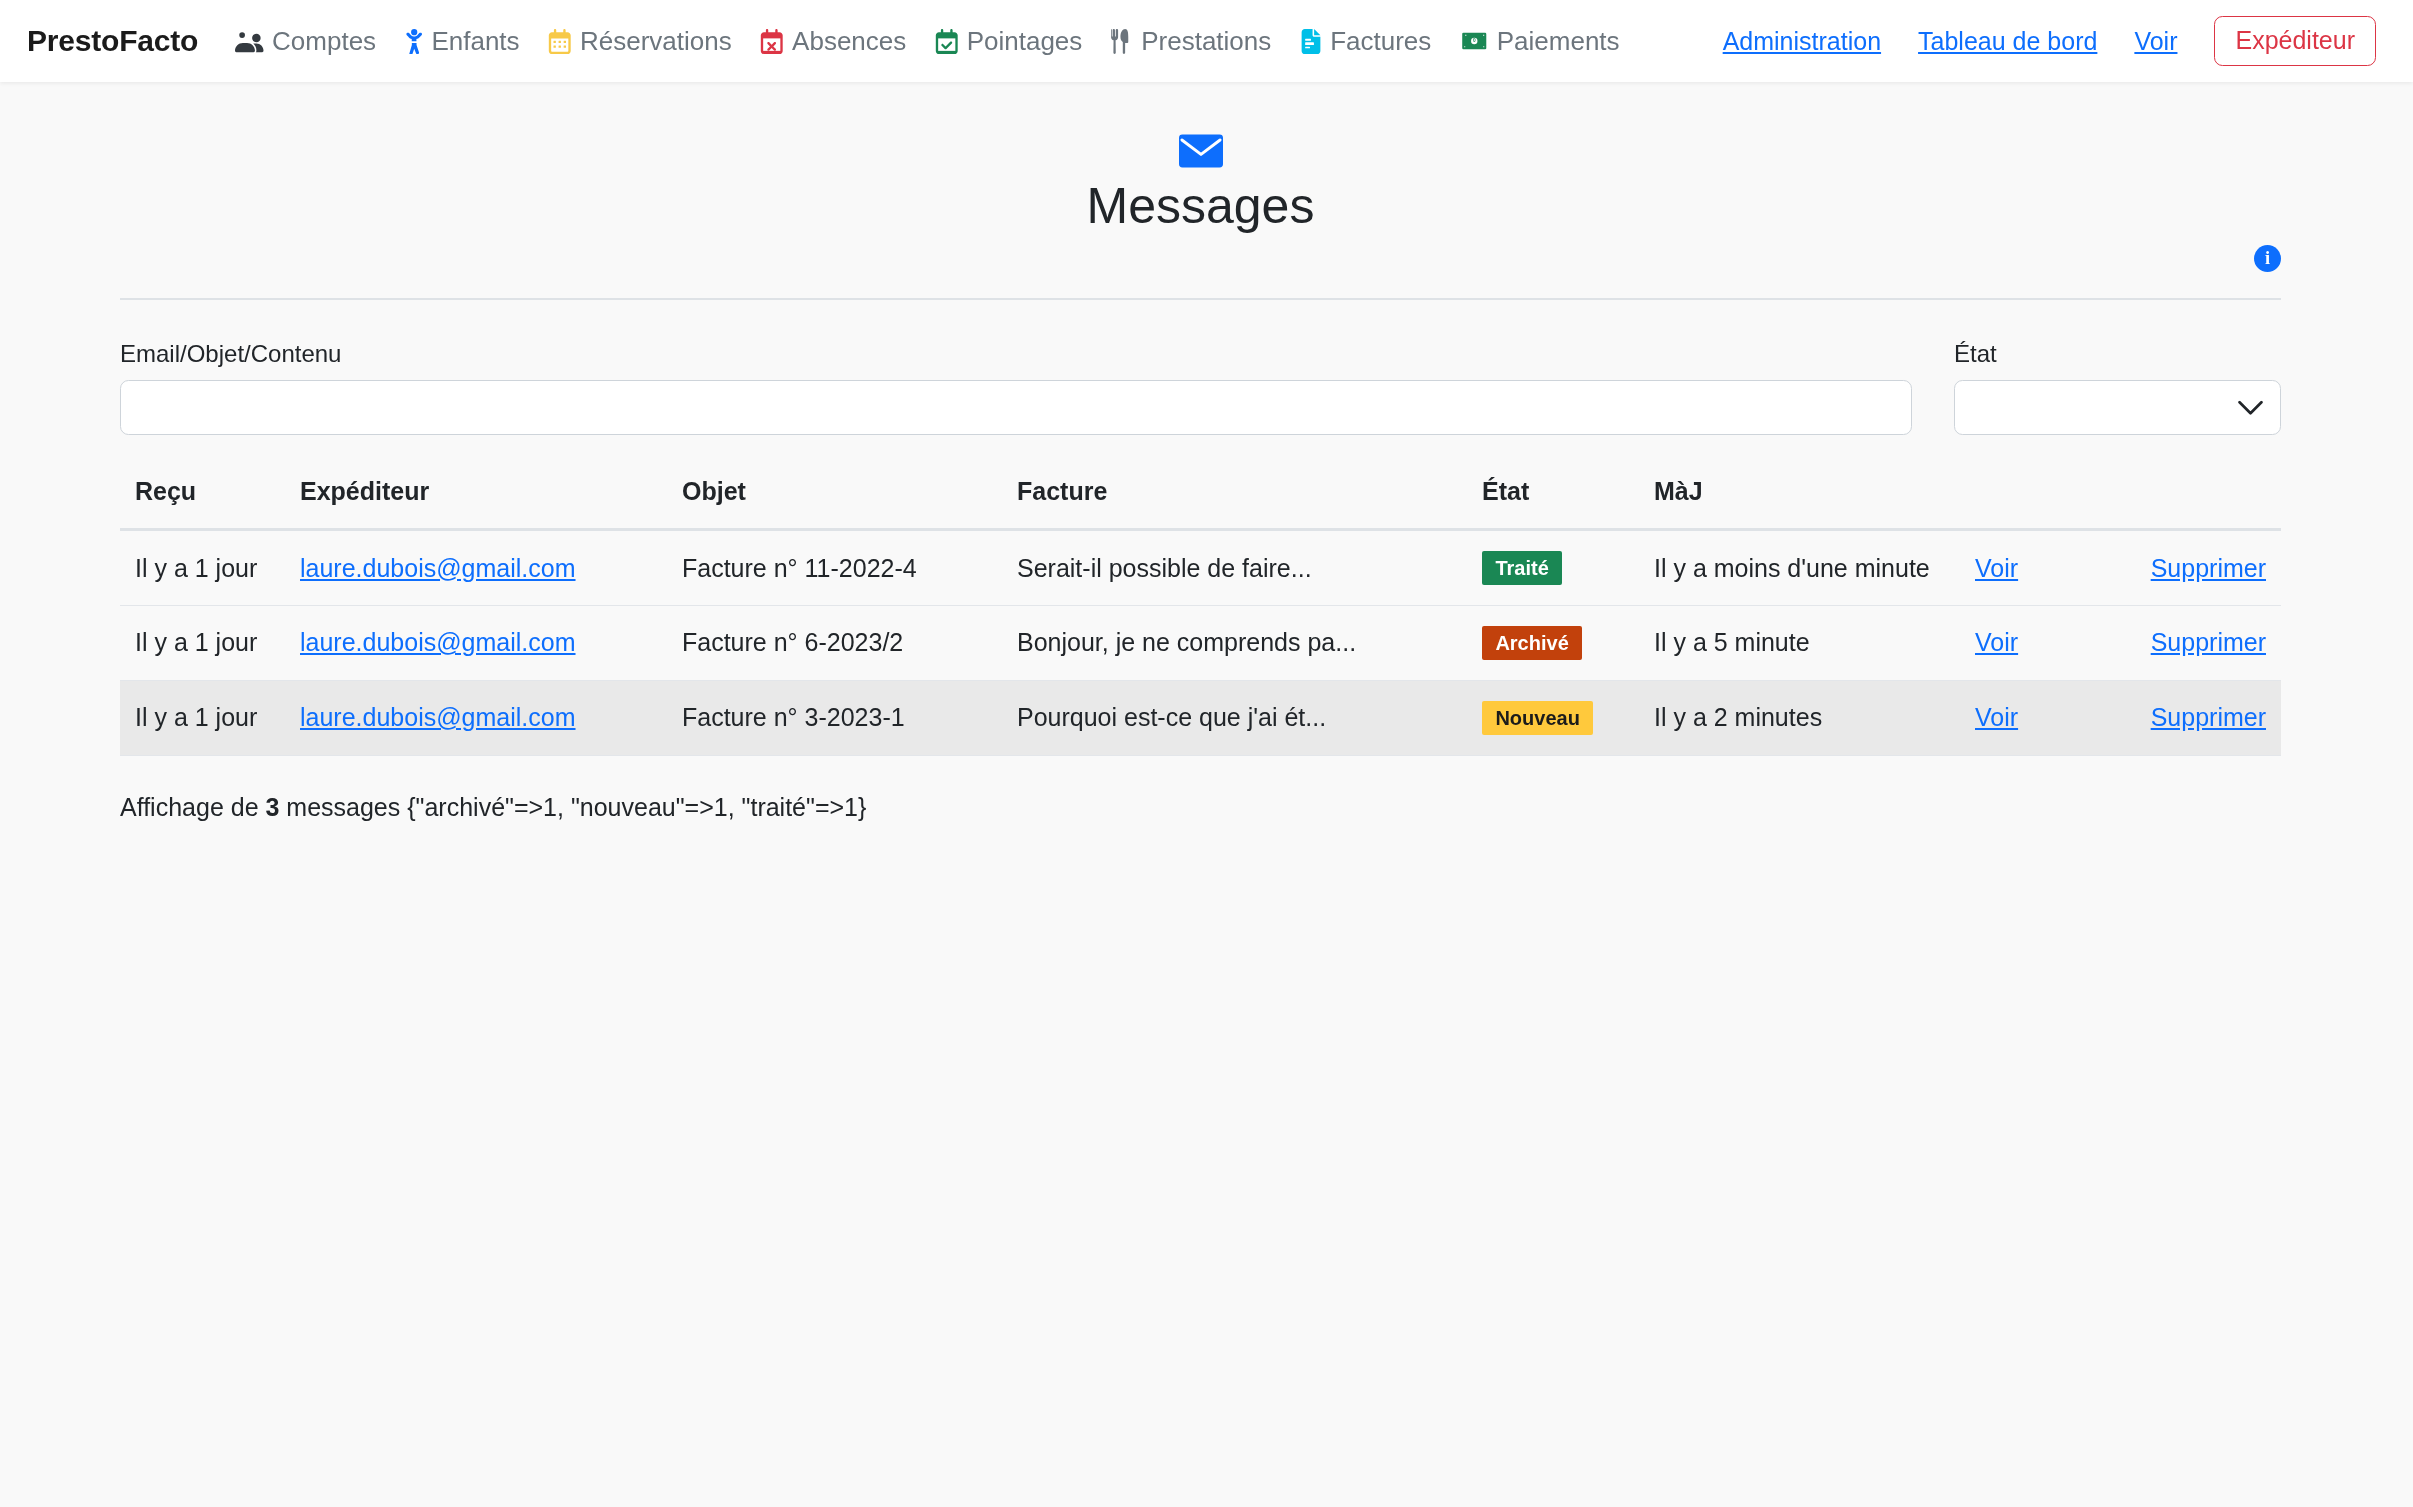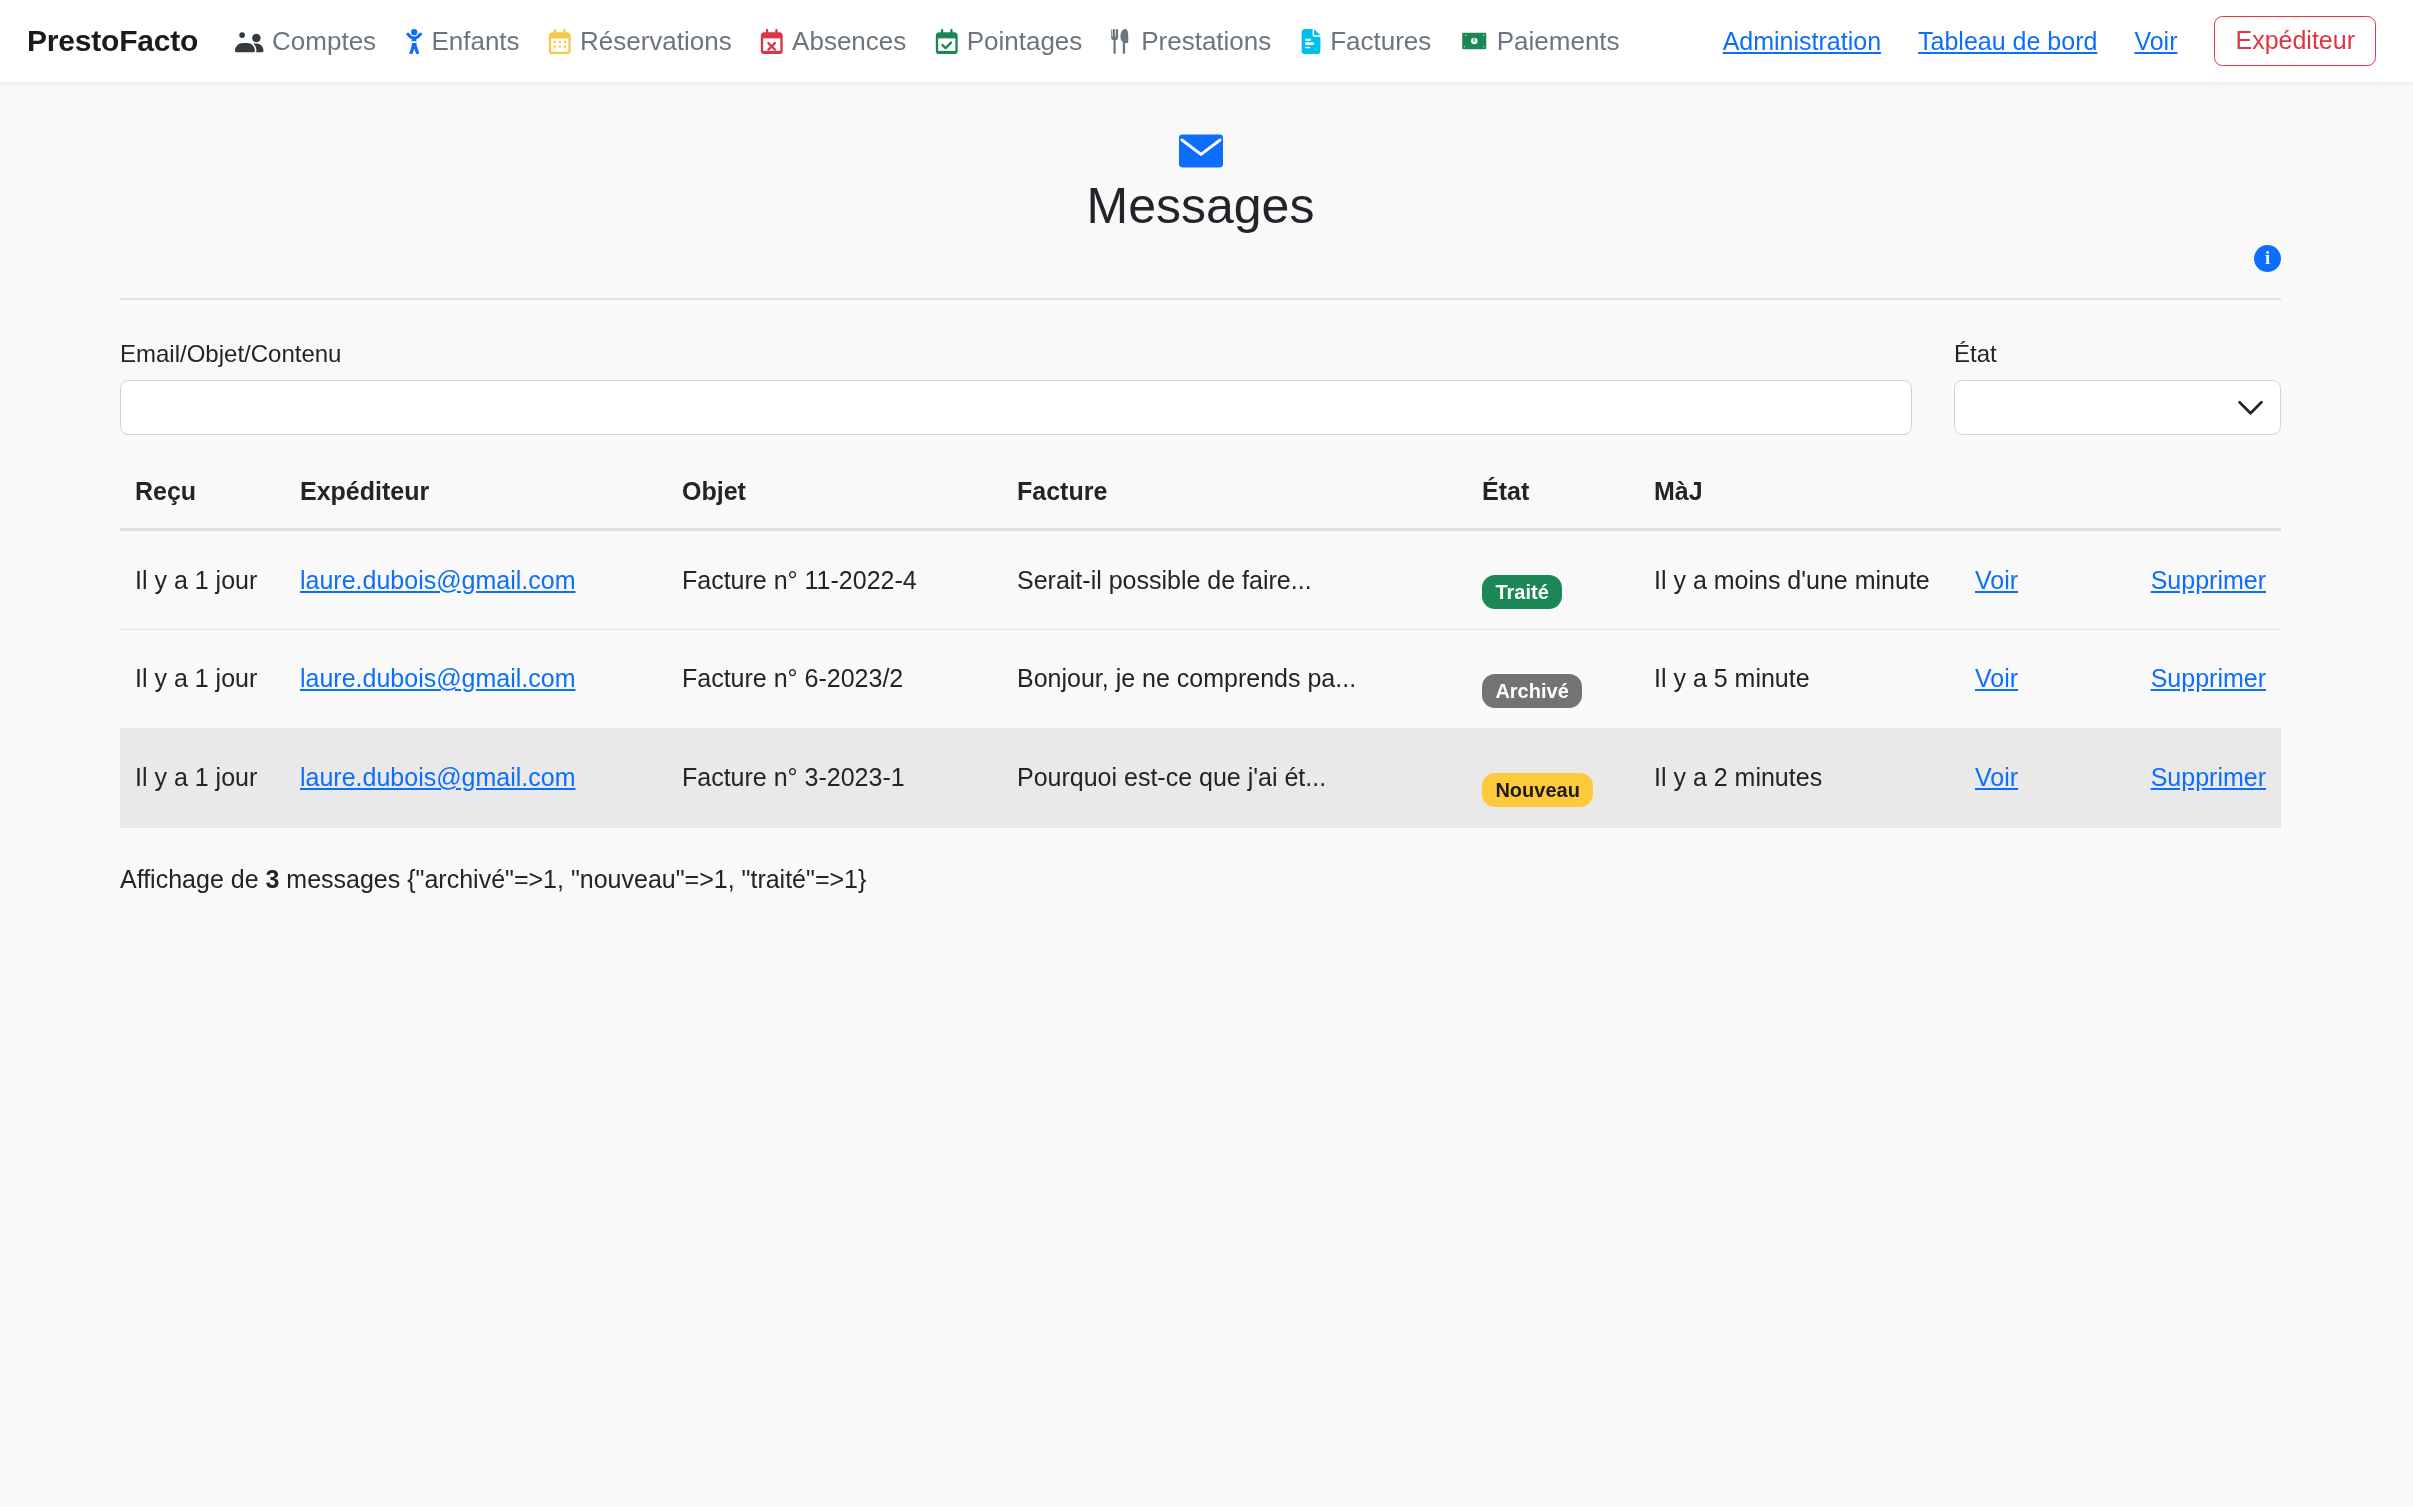--- a/index.html
+++ b/index.html
@@ -201,30 +201,29 @@
 
   thead .col-recu { padding-left: 15px; }
 
   .link {
     color: #0d6efd;
     text-decoration: underline;
     cursor: pointer;
   }
   .badge {
     display: inline-block;
-    border-radius: 13px;
+    border-radius: 2px;
     padding: 5.9px 13.4px;
     font-size: 20px;
     font-weight: bold;
     line-height: 1.1;
     cursor: default;
-    margin-top: 24px;
   }
   .badge-traite  { background: #1a8754; color: #ffffff; }
-  .badge-archive { background: #737373; color: #ffffff; }
+  .badge-archive { background: #c2410c; color: #ffffff; }
   .badge-nouveau { background: #ffc93c; color: #1b1b1b; }
 
   .summary {
     margin-top: 37px;
     font-size: 25px;
     color: #212529;
   }
   .summary b { font-weight: bold; }
 </style>
 </head>

